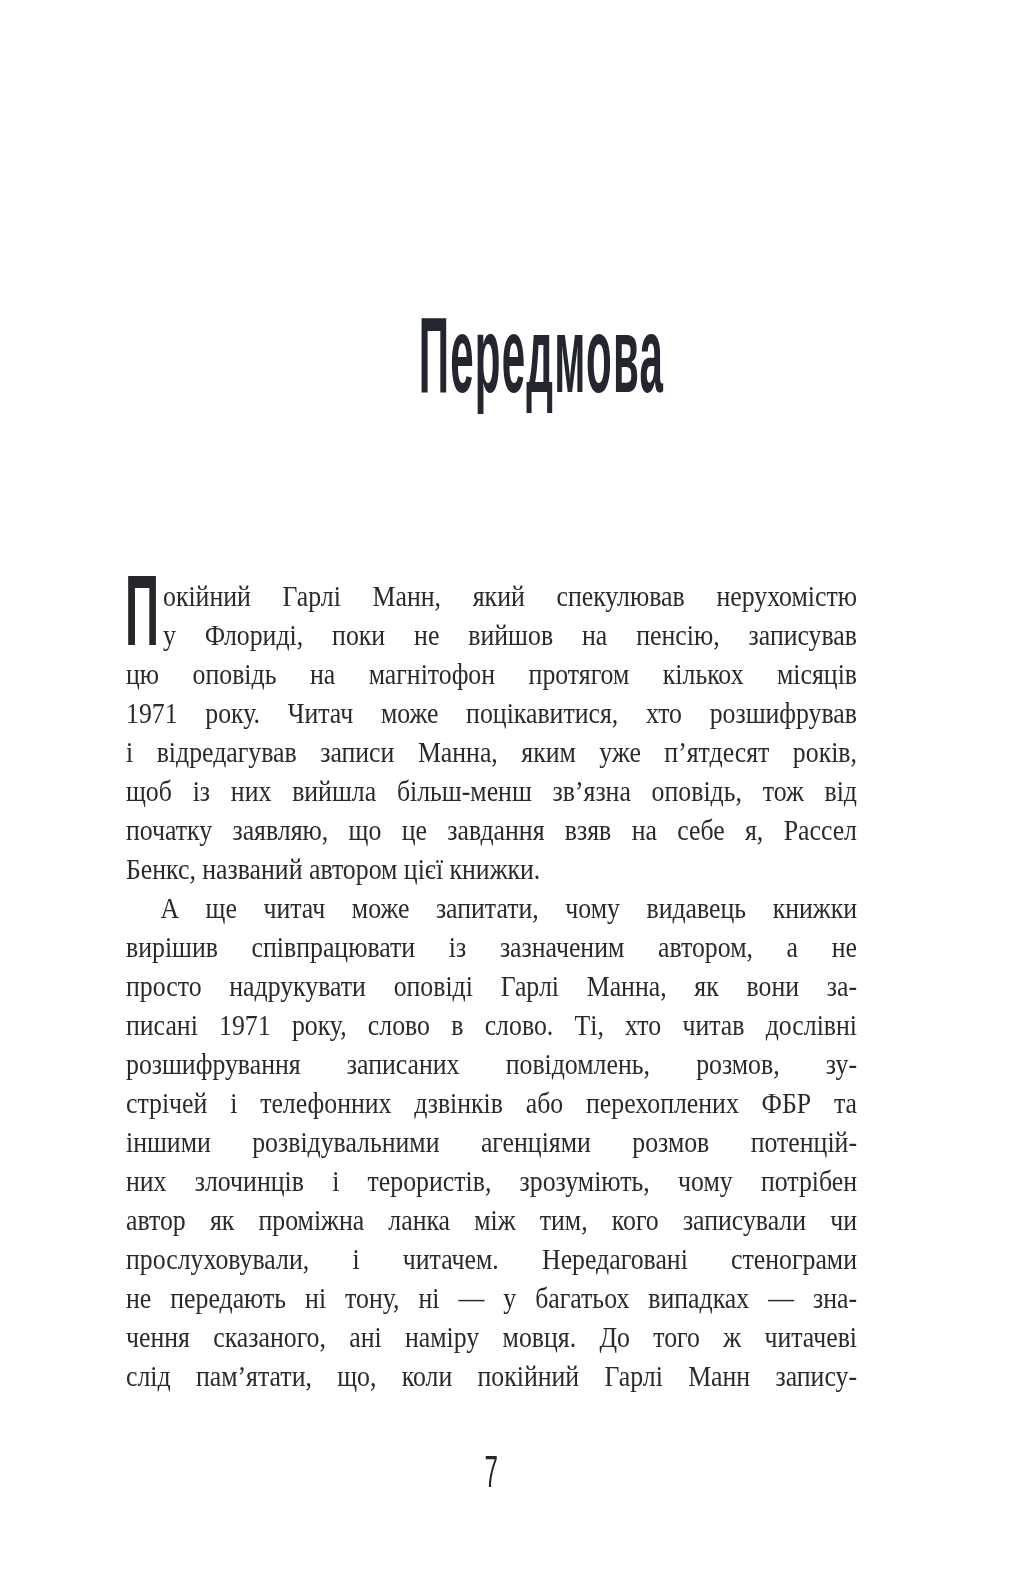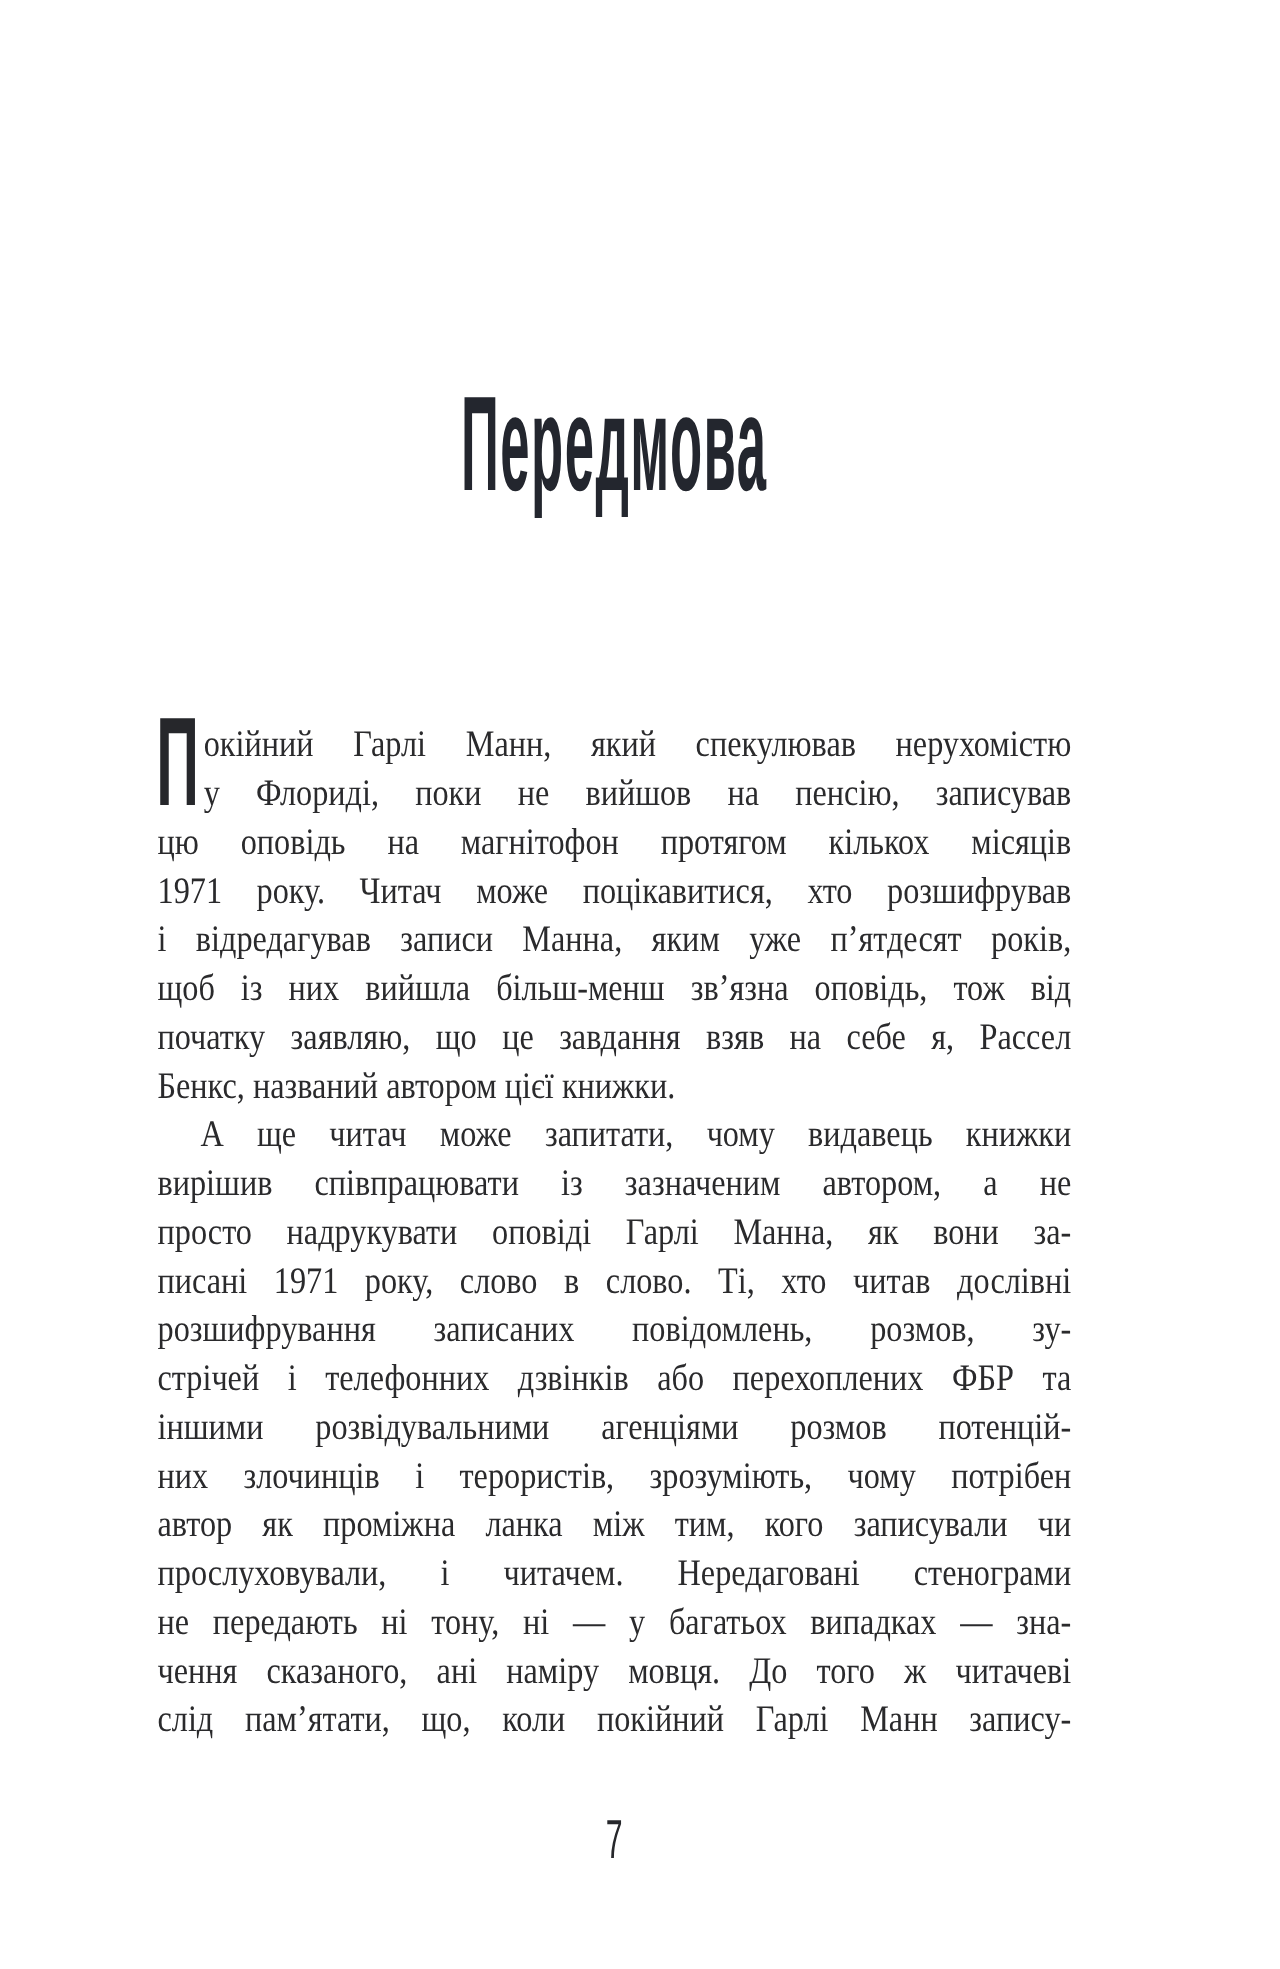--- a/index.html
+++ b/index.html
@@ -15,21 +15,21 @@
     overflow: hidden;
   }
 
   
   .title-wrap {
     position: absolute;
     left: 126px;
     top: 301px;
     width: 730px;
     margin: 0;
-    text-align: center;
+    text-align: right;
     white-space: nowrap;
   }
   .title-text {
     display: inline-block;
     font-family: "Liberation Sans", sans-serif;
     font-weight: bold;
     font-size: 108px;
     line-height: 1;
     letter-spacing: 3px;
     color: #23262e;

